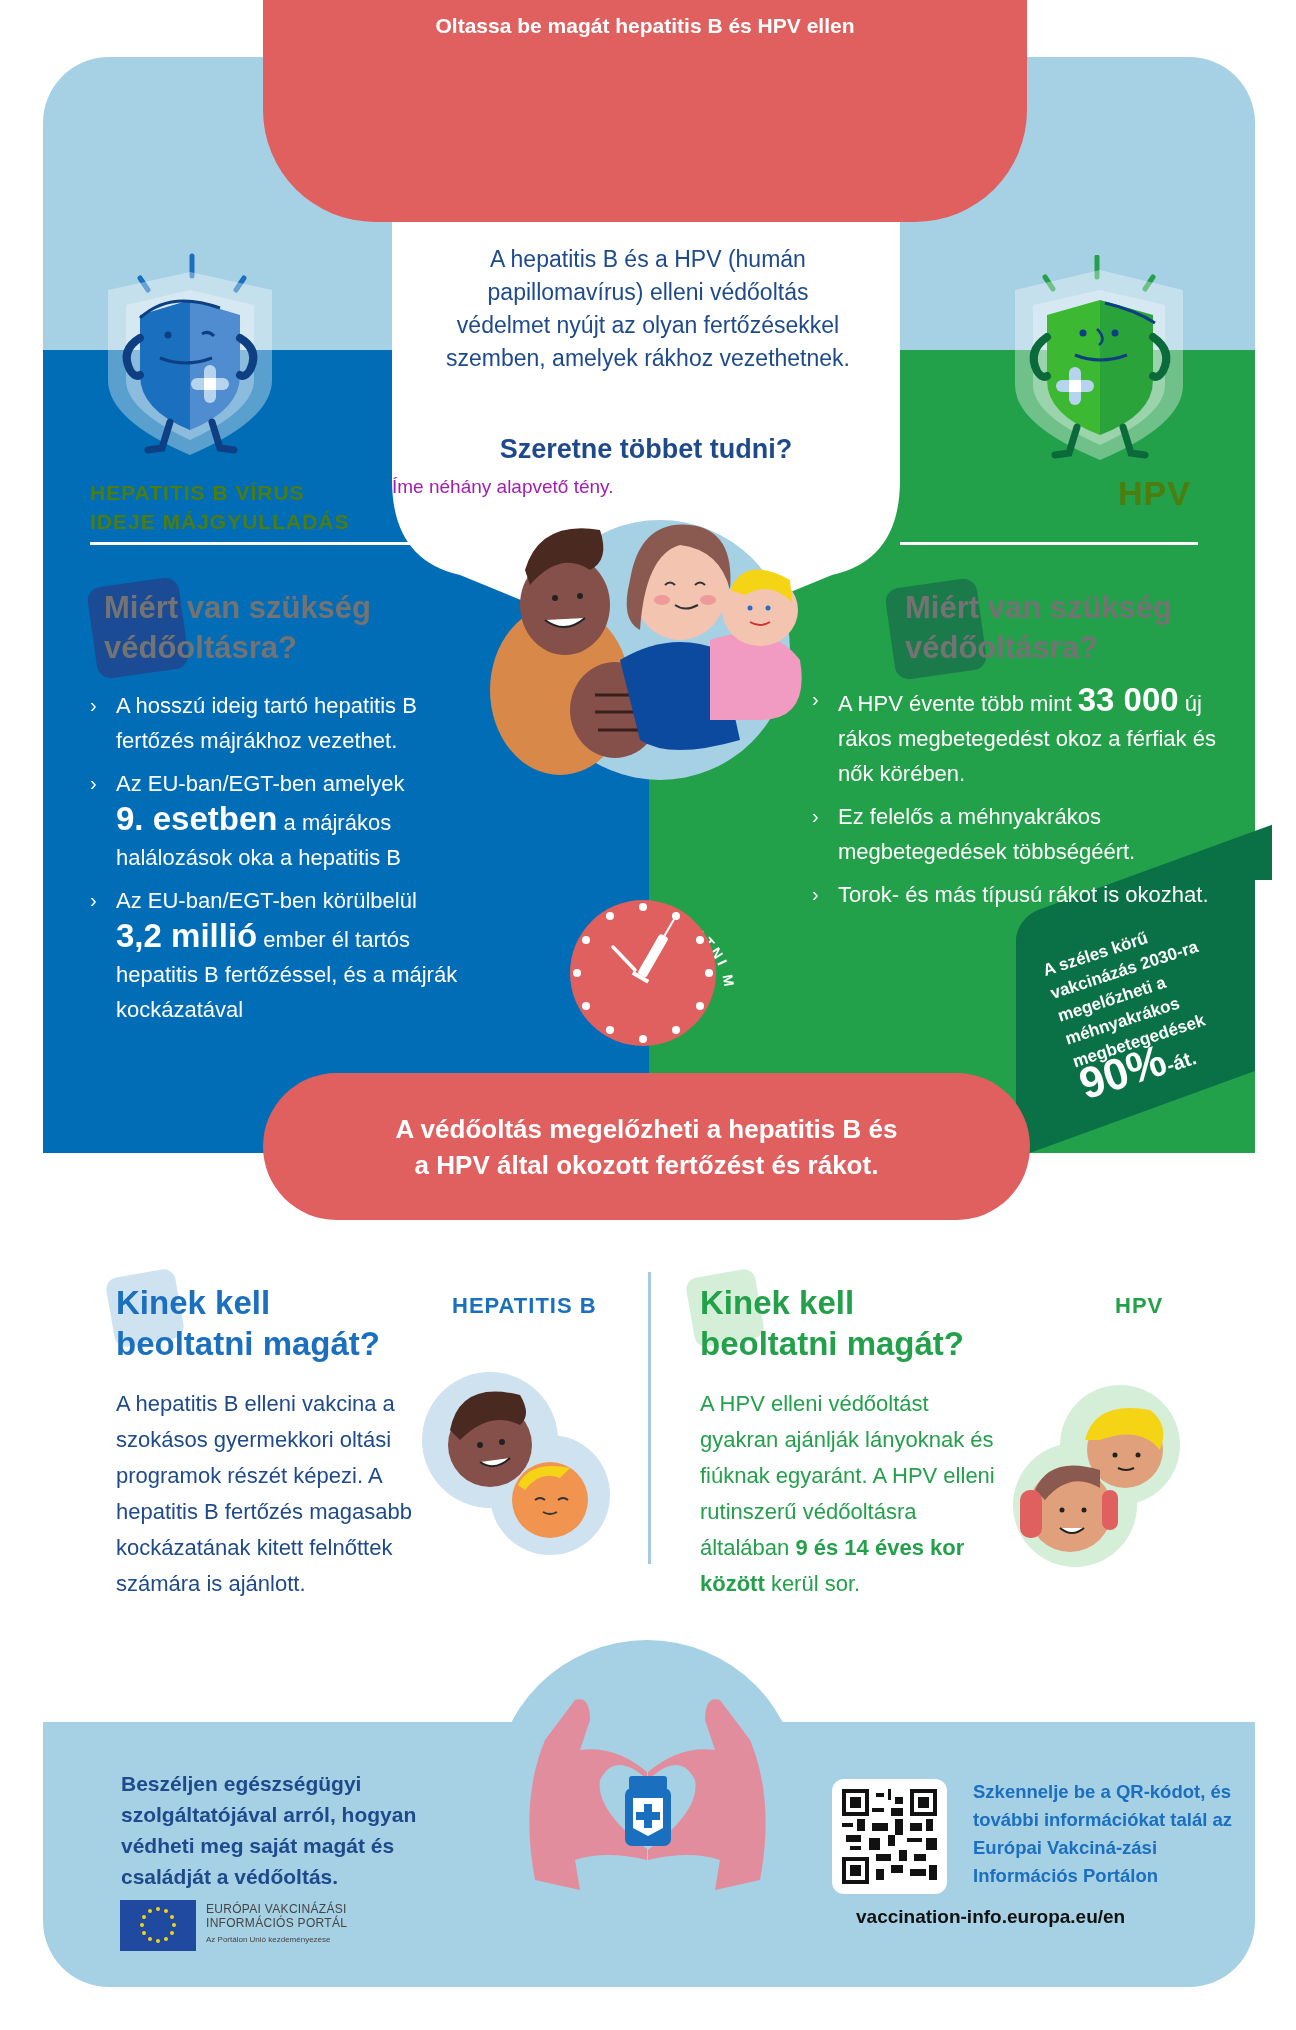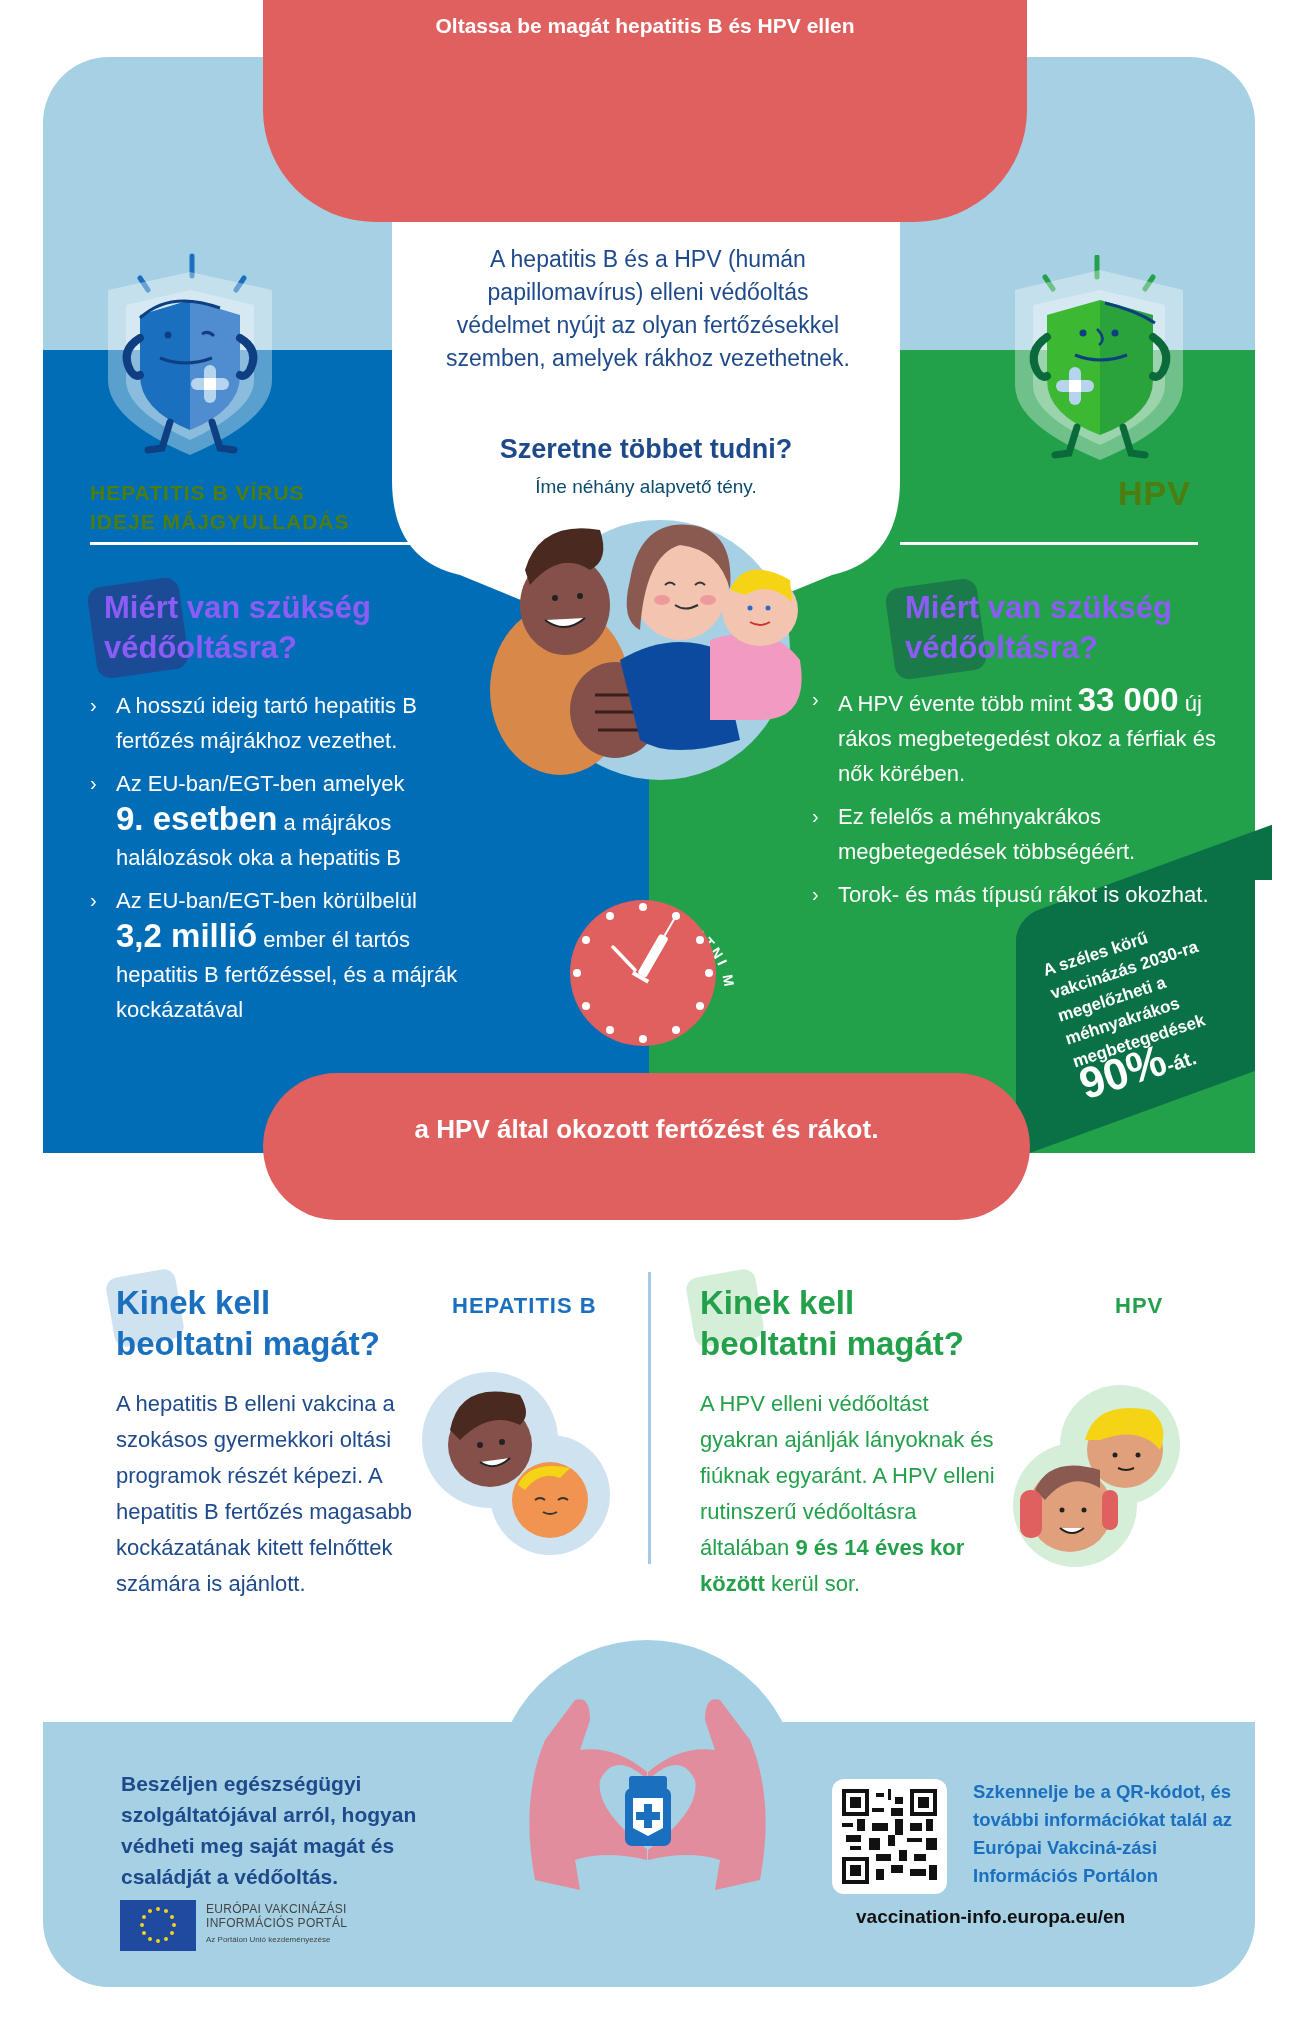--- a/index.html
+++ b/index.html
@@ -17,35 +17,35 @@
   #center-box { left: 392px; top: 180px; width: 508px; height: 500px; }
 
   
   #title-banner { left: 263px; top: 0; width: 764px; height: 222px; background: #e05f5f; border-radius: 0 0 112px 112px; text-align: center; color: #fff; }
   #title-banner h1 { font-size: 44px; font-weight: 700; margin-top: 52px; letter-spacing: 0px; font-family: "Liberation Sans", sans-serif; }
   #title-banner .sub { font-size: 21px; font-weight: 700; margin-top: 14px; }
 
   
   #intro { left: 440px; top: 243px; width: 416px; text-align: center; color: #1e4a8c; font-size: 23px; line-height: 33px; font-weight: 500; }
   #more-title { left: 392px; top: 434px; width: 508px; text-align: center; color: #1e4a8c; font-size: 27px; font-weight: 700; }
-  #more-sub { left: 392px; top: 476px; width: 508px; text-align: center; color: #0c4a6e; font-size: 19px; }
+  #more-sub { left: 392px; top: 476px; width: 508px; color: #a21caf; font-size: 19px; }
 
   
   .panel-label { color: #4d7c0f; font-weight: 700; letter-spacing: 1px; }
   #hep-label { left: 90px; top: 478px; font-size: 21px; line-height: 29px; }
   #hpv-label { left: 1118px; top: 474px; font-size: 34px; }
   .hr-line { height: 3px; background: #fff; }
   #hep-hr { left: 90px; top: 542px; width: 360px; }
   #hpv-hr { left: 900px; top: 542px; width: 298px; }
 
   
   .why-bg { width: 92px; height: 92px; border-radius: 14px; transform: rotate(-8deg); }
   #hep-why-bg { left: 92px; top: 582px; background: #1c4b95; }
   #hpv-why-bg { left: 890px; top: 583px; background: #1a7a4a; }
-  .why-title { color: #8b5cf6; font-weight: 700; font-size: 31px; line-height: 40px; }
+  .why-title { color: #737373; font-weight: 700; font-size: 31px; line-height: 40px; }
   #hep-why { left: 104px; top: 588px; }
   #hpv-why { left: 905px; top: 588px; }
 
   
   .bullets { list-style: none; color: #fff; font-size: 22px; line-height: 35px; }
   .bullets li { position: relative; padding-left: 26px; margin-bottom: 8px; }
   .bullets li .chev { position: absolute; left: 0; top: 0; font-size: 20px; }
   .big { font-size: 33px; font-weight: 700; }
   #hep-bullets { left: 90px; top: 688px; width: 380px; }
   #hpv-bullets { left: 812px; top: 682px; width: 420px; }
@@ -247,20 +247,21 @@
   </g>
   <line x1="53" y1="77" x2="75" y2="100" stroke="#fff" stroke-width="3.5" stroke-linecap="round"></line>
   <g transform="rotate(30 83 103)">
     <rect x="78" y="60" width="10" height="46" rx="3" fill="#fff"></rect>
     <line x1="83" y1="40" x2="83" y2="60" stroke="#fff" stroke-width="2"></line>
     <rect x="74" y="106" width="18" height="4" fill="#fff"></rect>
   </g>
 </svg>
 
 <div class="abs" id="pill">
+  <div>A védőoltás megelőzheti a hepatitis B és</div>
   <div>a HPV által okozott fertőzést és rákot.</div>
 </div>
 
 <div class="abs who-bg" id="hep-who-bg"></div>
 <div class="abs who-bg" id="hpv-who-bg"></div>
 <div class="abs who-title" id="hep-who">
   <div>Kinek kell</div>
   <div>beoltatni magát?</div>
 </div>
 <div class="abs who-title" id="hpv-who">

